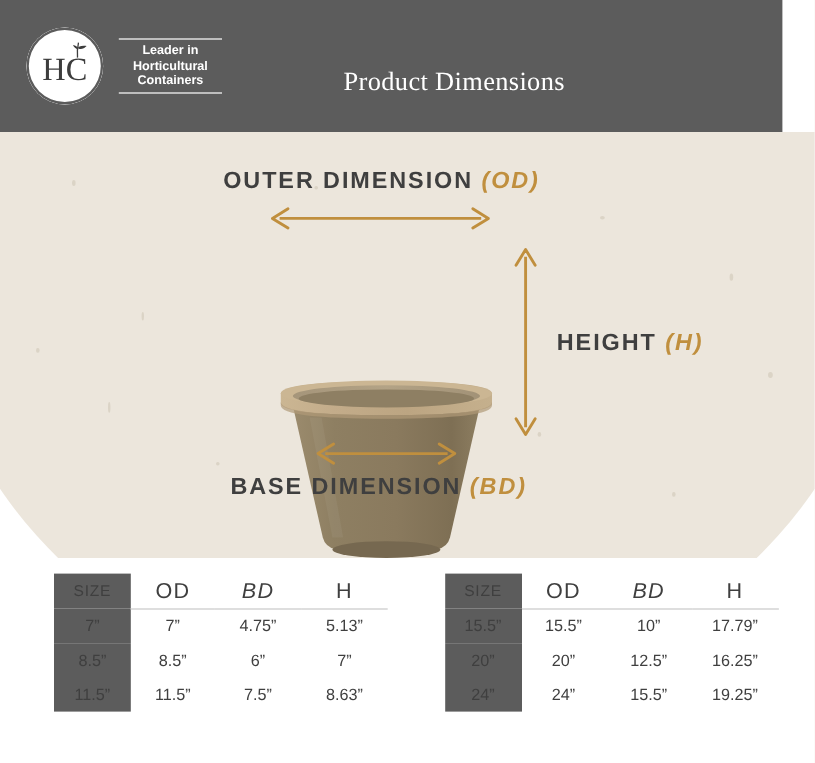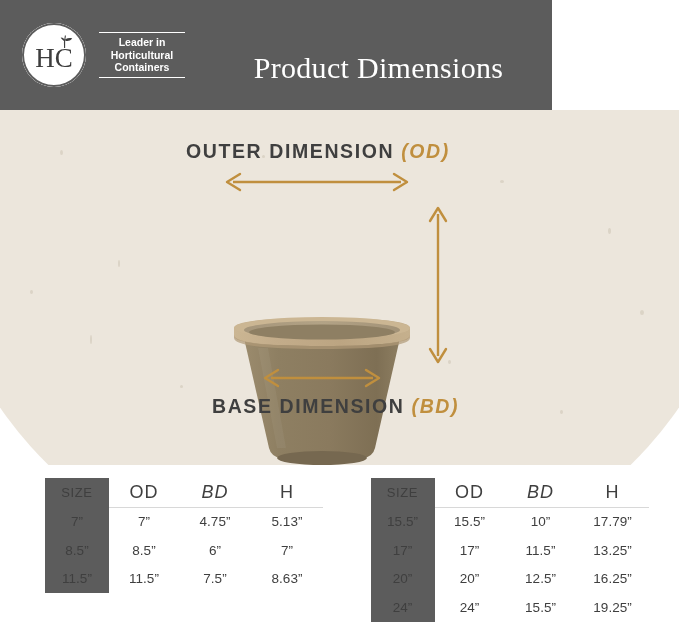--- a/index.html
+++ b/index.html
@@ -6,21 +6,21 @@
   body{
     width:679px;height:636px;
     background:#ffffff;
     font-family:"Liberation Sans", sans-serif;
     overflow:hidden;
     position:relative;
   }
 
   
   .header{
-    position:absolute;left:0;top:0;width:552px;height:110px;
+    position:absolute;left:0;top:0;width:652px;height:110px;
     background:#5c5c5c;
     display:flex;align-items:center;
   }
   .logo-block{
     display:flex;align-items:center;
     margin-left:22px;
   }
   .logo-circle{
     width:64px;height:64px;border-radius:50%;
     background:#ffffff;
@@ -49,21 +49,21 @@
   .tagline .rule{
     height:1px;background:#ffffff;width:100%;
   }
   .tagline .tl-txt{padding:3px 0;}
 
   .header-title{
     position:absolute;left:0;top:0;width:679px;height:136px;
     display:flex;align-items:center;justify-content:center;
     padding-left:78px;box-sizing:border-box;
     font-family:"Liberation Serif", serif;
-    font-size:30px;color:#ffffff;letter-spacing:0.3px;
+    font-size:22px;color:#ffffff;letter-spacing:0.3px;
     pointer-events:none;
   }
 
   
   .panel{
     position:absolute;left:0;top:110px;width:679px;height:355px;
     overflow:hidden;
   }
   .panel-bg{
     position:absolute;left:-60px;top:-260px;
@@ -216,30 +216,34 @@
   </div>
 
   <div class="arrow" style="left:428px;top:95px;">
     <svg width="20" height="160" viewBox="0 0 20 160">
       <line x1="10" y1="9" x2="10" y2="151" stroke="#c08f3e" stroke-width="2.4"></line>
       <polyline points="2,16 10,3 18,16" fill="none" stroke="#c08f3e" stroke-width="2.4" stroke-linecap="round" stroke-linejoin="round"></polyline>
       <polyline points="2,144 10,157 18,144" fill="none" stroke="#c08f3e" stroke-width="2.4" stroke-linecap="round" stroke-linejoin="round"></polyline>
     </svg>
   </div>
 
+  <div class="dim-label" style="left:464px;top:165px;">
+    <span>HEIGHT</span>
+    <span class="tag">(H)</span>
+  </div>
 
   <div class="arrow" style="left:262px;top:258px;">
     <svg width="120" height="20" viewBox="0 0 120 20">
       <line x1="9" y1="10" x2="111" y2="10" stroke="#c08f3e" stroke-width="2.4"></line>
       <polyline points="16,2 3,10 16,18" fill="none" stroke="#c08f3e" stroke-width="2.4" stroke-linecap="round" stroke-linejoin="round"></polyline>
       <polyline points="104,2 117,10 104,18" fill="none" stroke="#c08f3e" stroke-width="2.4" stroke-linecap="round" stroke-linejoin="round"></polyline>
     </svg>
   </div>
 
-  <div class="dim-label" style="left:192px;top:285px;margin-left:20px;">
+  <div class="dim-label" style="left:192px;top:285px;">
     <span>BASE DIMENSION</span>
     <span class="tag">(BD)</span>
   </div>
 </div>
 
 <div class="tables">
 
   <div class="tbl-wrap left">
     <table class="dimtable">
       <thead>
@@ -284,26 +288,20 @@
         </tr>
       </thead>
       <tbody>
         <tr>
           <td class="size-c">15.5”</td>
           <td class="val">15.5”</td>
           <td class="val">10”</td>
           <td class="val">17.79”</td>
         </tr>
         <tr>
-          <td class="size-c">17”</td>
-          <td class="val">17”</td>
-          <td class="val">11.5”</td>
-          <td class="val">13.25”</td>
-        </tr>
-        <tr>
           <td class="size-c">20”</td>
           <td class="val">20”</td>
           <td class="val">12.5”</td>
           <td class="val">16.25”</td>
         </tr>
         <tr>
           <td class="size-c">24”</td>
           <td class="val">24”</td>
           <td class="val">15.5”</td>
           <td class="val">19.25”</td>

